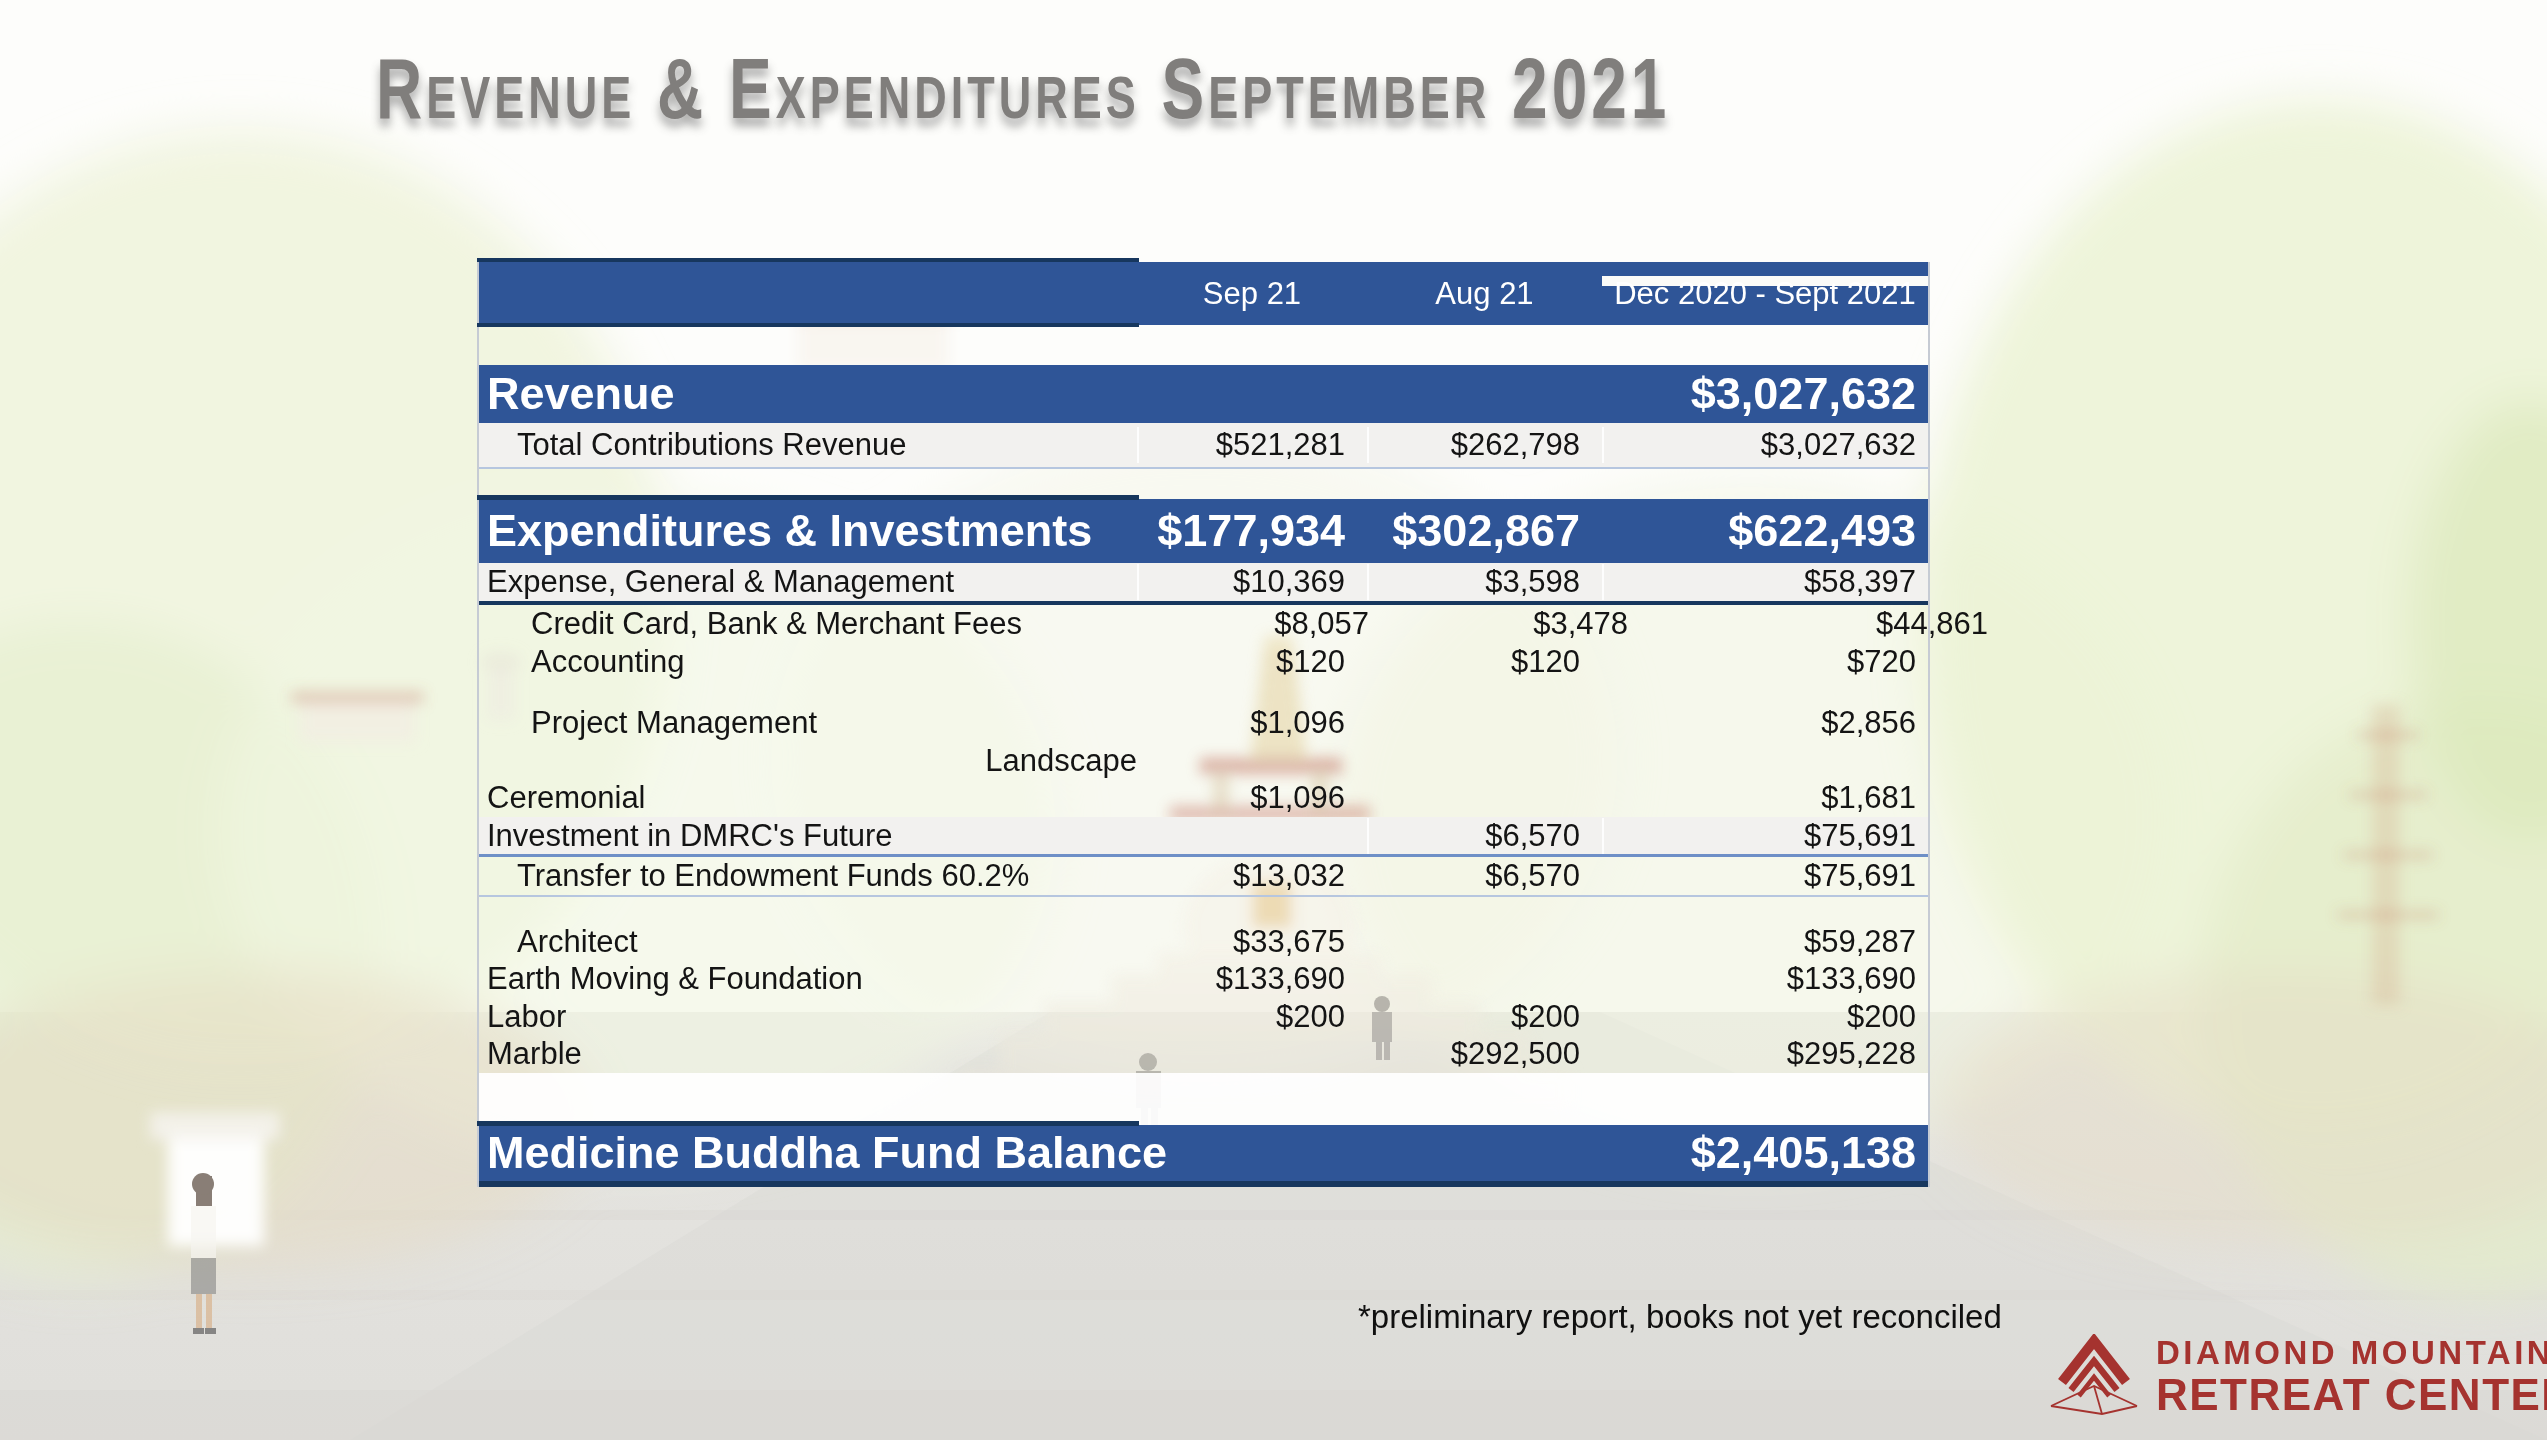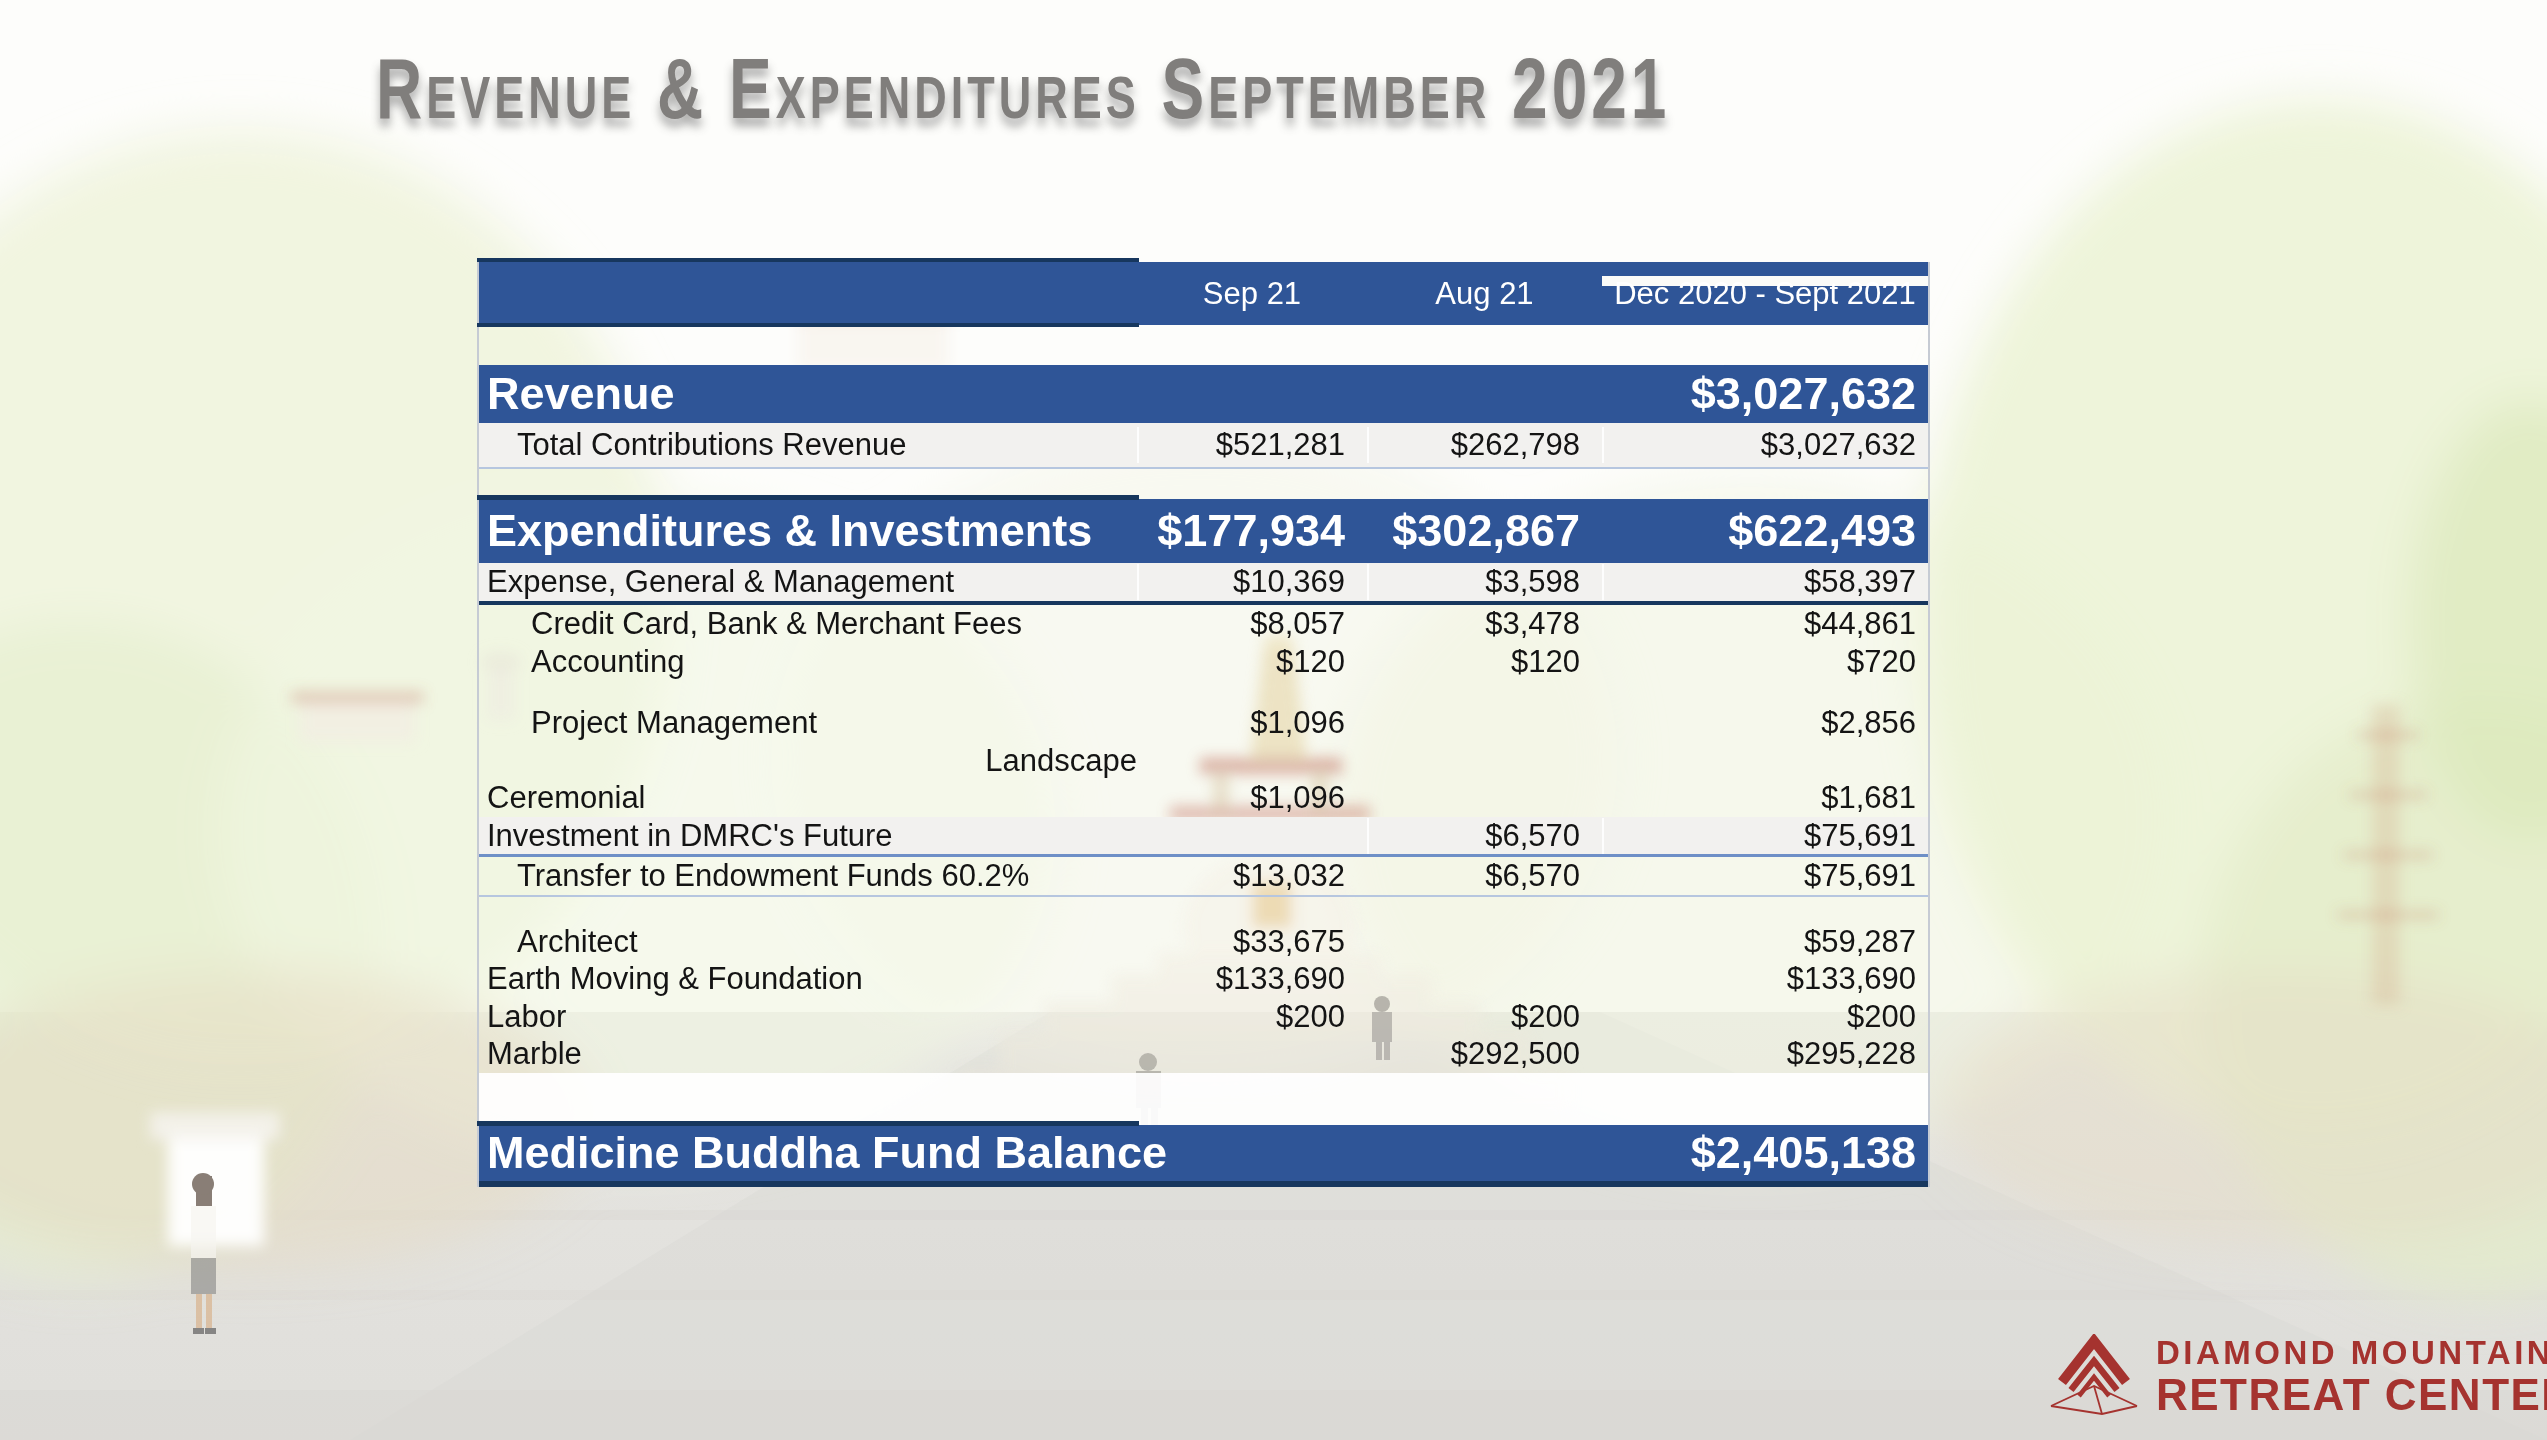--- a/index.html
+++ b/index.html
@@ -177,21 +177,21 @@
           <div class="cell num c1">$177,934</div>
           <div class="cell num c2">$302,867</div>
           <div class="cell num c3">$622,493</div>
         </div>
         <div class="row r-gray bb-dark" style="height: 38px;">
           <div class="cell lbl">Expense, General &amp; Management</div>
           <div class="cell num c1">$10,369</div>
           <div class="cell num c2">$3,598</div>
           <div class="cell num c3">$58,397</div>
         </div>
-        <div class="row r-plain" style="height: 38px;">
+        <div class="row r-plain" style="height: 38px; gap: 24px;">
           <div class="cell lbl ind2">Credit Card, Bank &amp; Merchant Fees</div>
           <div class="cell num c1">$8,057</div>
           <div class="cell num c2">$3,478</div>
           <div class="cell num c3">$44,861</div>
         </div>
         <div class="row r-plain" style="height: 37px;">
           <div class="cell lbl ind2">Accounting</div>
           <div class="cell num c1">$120</div>
           <div class="cell num c2">$120</div>
           <div class="cell num c3">$720</div>
@@ -256,20 +256,21 @@
         <div class="row r-spacerw" style="height: 52px;"></div>
         <div class="row r-section tdl bb-dark2" style="height: 56px;">
           <div class="cell lbl">Medicine Buddha Fund Balance</div>
           <div class="cell num c1"></div>
           <div class="cell num c2"></div>
           <div class="cell num c3">$2,405,138</div>
         </div>
       </div>
   </div>
 
+  <div class="footnote">*preliminary report, books not yet reconciled</div>
 
   <div class="logo">
     <svg width="92" height="82" viewBox="0 0 92 82" aria-hidden="true">
       <g fill="none" stroke="#A5332F" stroke-linejoin="miter">
         <path d="M14,48 L46,7 L78,48" stroke-width="10"></path>
         <path d="M23,56 L46,27 L69,56" stroke-width="6.5"></path>
         <path d="M31,62 L46,43 L61,62" stroke-width="4.5"></path>
         <path d="M3,72 L46,52 L89,72" stroke-width="1.8"></path>
         <path d="M3,72 L54,80 L89,72" stroke-width="1.8"></path>
         <path d="M46,52 L54,80" stroke-width="1.8"></path>

